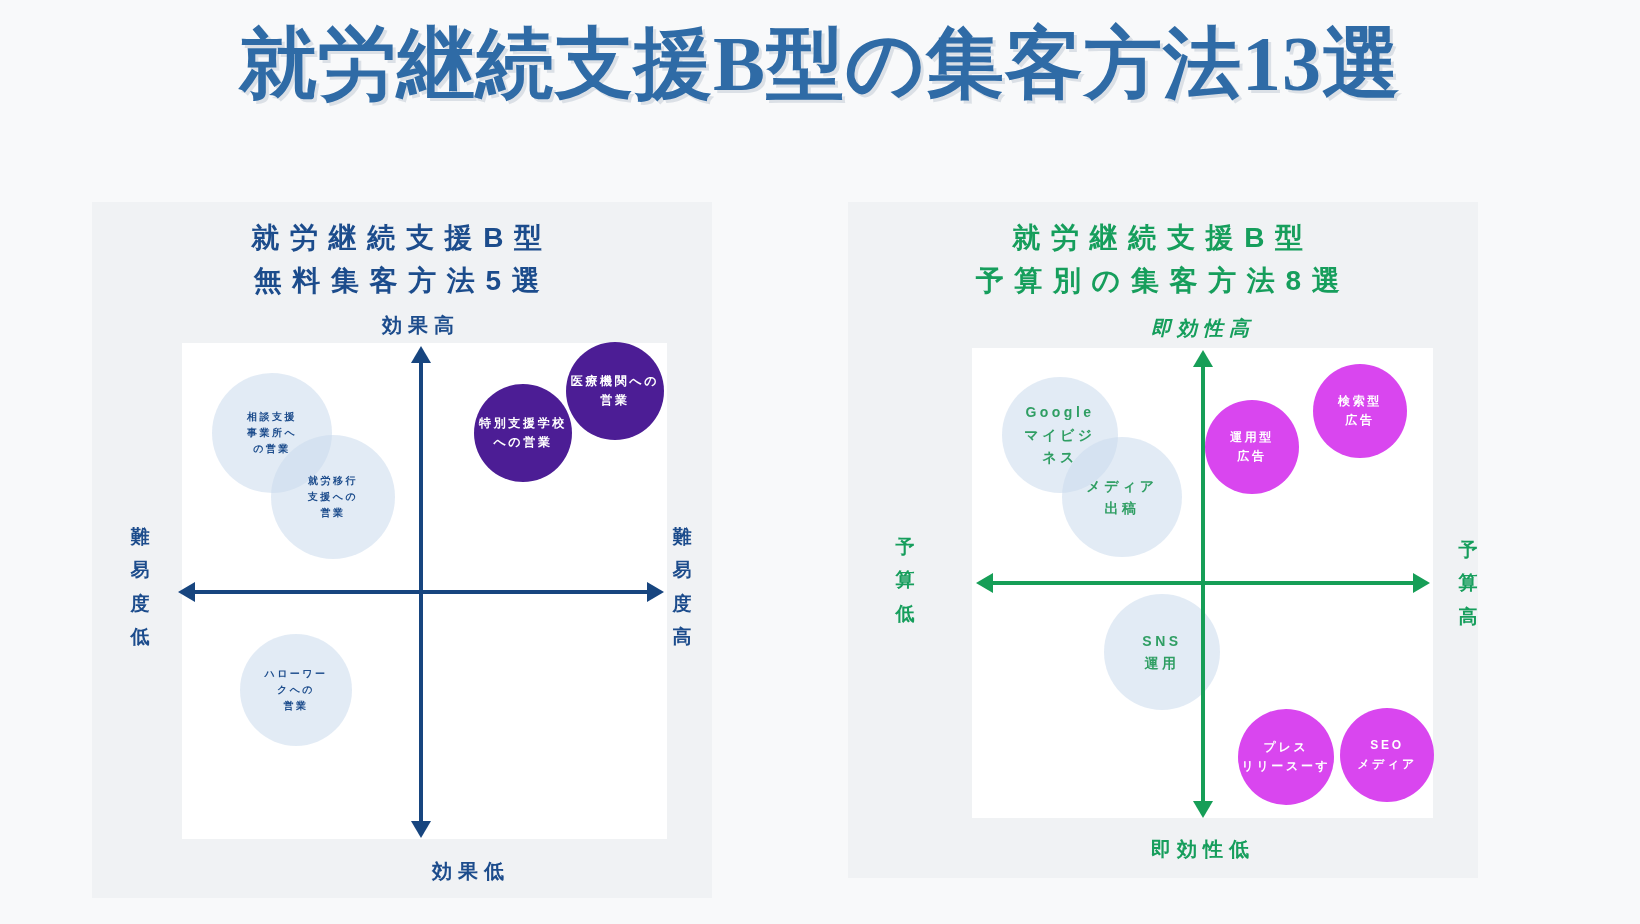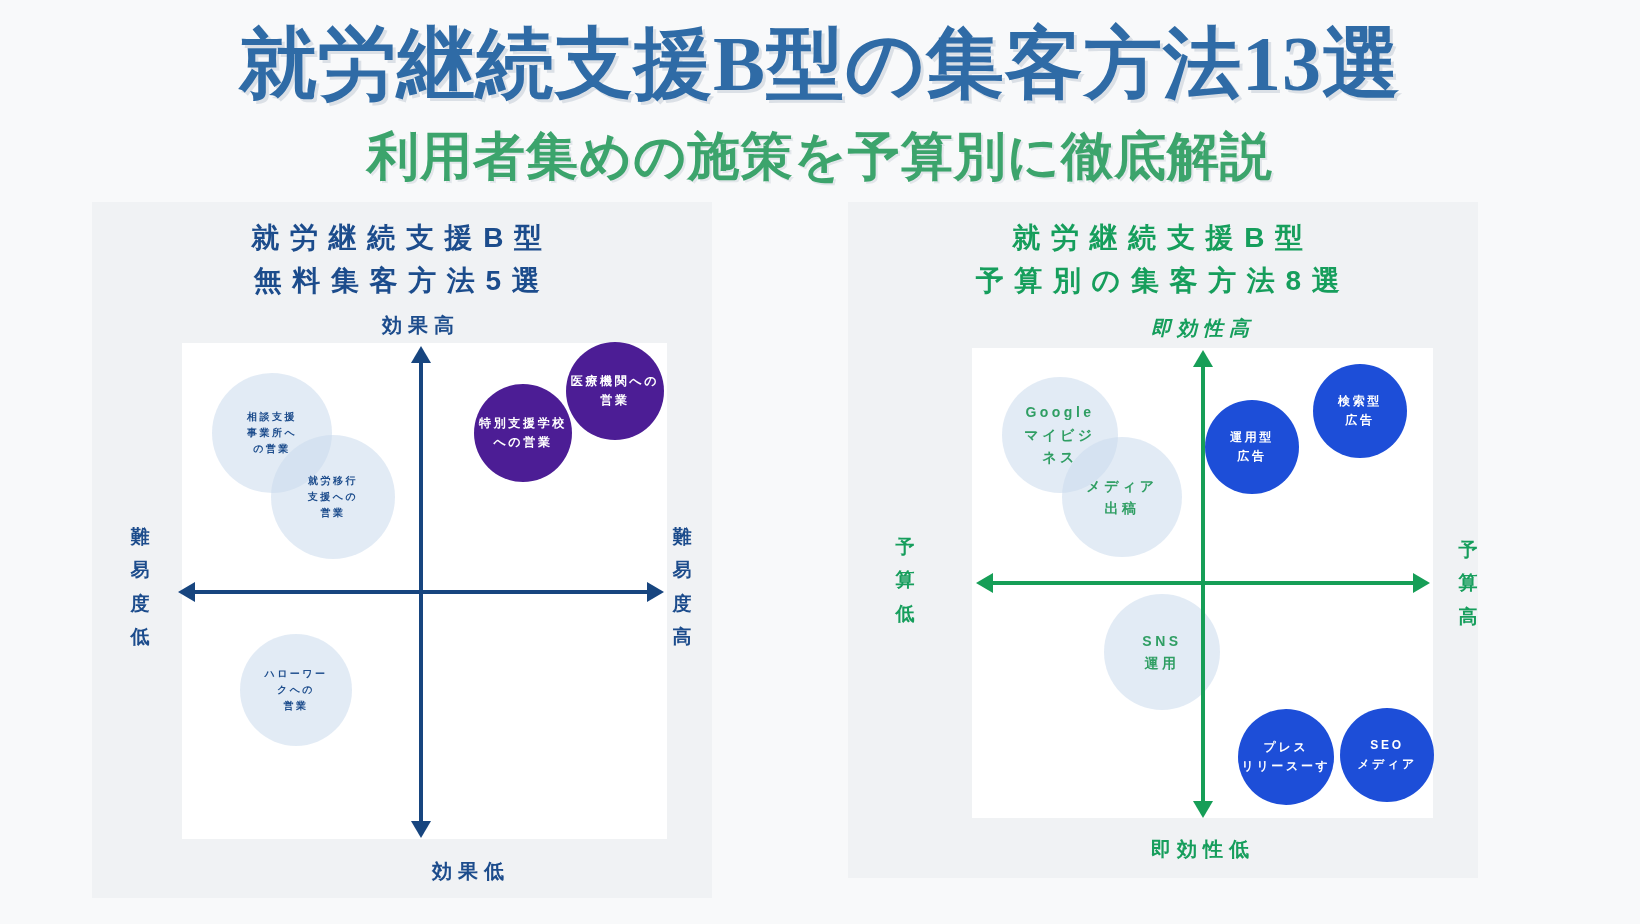--- a/index.html
+++ b/index.html
@@ -46,29 +46,28 @@
   .axis-label.v{font-size:19px;line-height:1.75;}
   .axis-label.navy{color:#1c4c8c;}
   .axis-label.green{color:#169e5c;}
 
   .bubble{position:absolute;border-radius:50%;display:flex;align-items:center;justify-content:center;
     text-align:center;white-space:pre-line;font-weight:bold;line-height:1.6;}
   .bubble.light{background:rgba(203,218,237,0.55);}
   .bubble.light.navy-text{color:#1c4c8c;font-size:10px;letter-spacing:0.25em;}
   .bubble.light.green-text{color:#2f9e63;font-size:14px;letter-spacing:0.25em;}
   .bubble.solid-navy{background:#4c1d95;color:#ffffff;font-size:12px;letter-spacing:0.22em;}
-  .bubble.solid-green{background:#1d4ed8;color:#ffffff;font-size:12px;letter-spacing:0.22em;}
+  .bubble.solid-green{background:#d946ef;color:#ffffff;font-size:12px;letter-spacing:0.22em;}
 </style>
 </head>
 <body>
 
 <div id="canvas">
 
   <div class="page-title">就労継続支援B型の集客方法13選</div>
-  <div class="page-subtitle">利用者集めの施策を予算別に徹底解説</div>
 
   <div class="card free"></div>
   <div class="chart-title free">就労継続支援B型
 無料集客方法5選</div>
   <div class="plot free"></div>
 
   <div class="bubble light navy-text" style="left:212px;top:373px;width:120px;height:120px;">相談支援
 事業所へ
 の営業</div>
   <div class="bubble light navy-text" style="left:271px;top:435px;width:124px;height:124px;">就労移行

